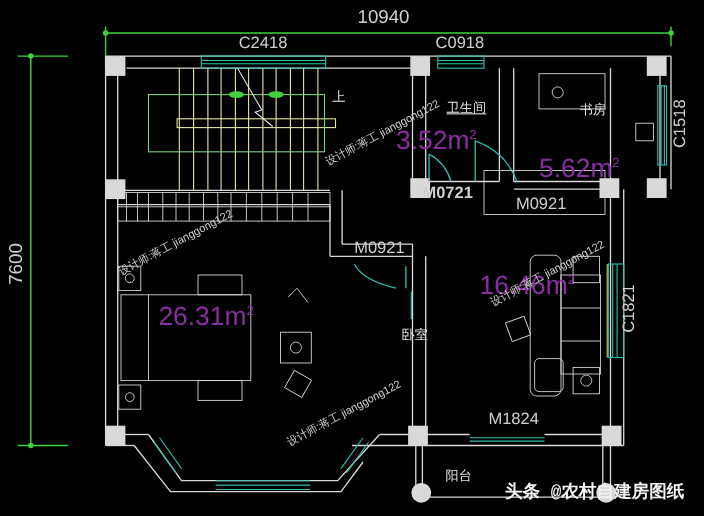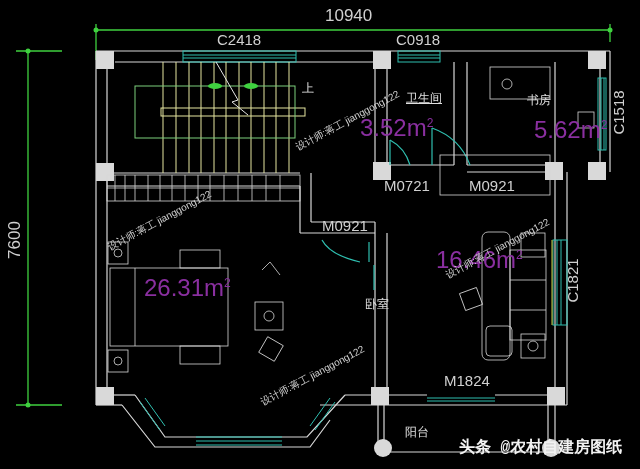--- a/index.html
+++ b/index.html
@@ -205,30 +205,30 @@
 </svg>
 
 <div class="lbl dim" style="left:325px;top:6px;">10940</div>
 <div class="lbl dim" style="left:-4px;top:230px;transform:rotate(-90deg);">7600</div>
 
 <div class="lbl code" style="left:217px;top:31px;">C2418</div>
 <div class="lbl code" style="left:396px;top:31px;">C0918</div>
 <div class="lbl code" style="left:596px;top:104px;transform:rotate(-90deg);">C1518</div>
 <div class="lbl code" style="left:550px;top:272px;transform:rotate(-90deg);">C1821</div>
 
-<div class="lbl code" style="left:384px;top:177px;">M0721</div>
+<div class="lbl code" style="left:384px;top:167px;font-weight:bold;">M0721</div>
 <div class="lbl code" style="left:469px;top:177px;">M0921</div>
 <div class="lbl code" style="left:322px;top:217px;">M0921</div>
 <div class="lbl code" style="left:444px;top:372px;">M1824</div>
 
 <div class="lbl room" style="left:406px;top:90px;text-decoration:underline;">卫生间</div>
 <div class="lbl area" style="left:360px;top:114px;"><span>3.52m</span><sup>2</sup></div>
 
 <div class="lbl room" style="left:527px;top:92px;">书房</div>
-<div class="lbl area" style="left:490px;top:116px;margin-left:44px;"><span>5.62m</span><sup>2</sup></div>
+<div class="lbl area" style="left:490px;top:140px;"><span>5.62m</span><sup>2</sup></div>
 
 <div class="lbl room" style="left:317px;top:296px;margin-left:48px;">卧室</div>
 <div class="lbl area" style="left:144px;top:274px;text-align:right;"><span>26.31m</span><sup>2</sup></div>
 
 <div class="lbl area" style="left:436px;top:246px;"><span>16.46m</span><sup>2</sup></div>
 
 <div class="lbl room" style="left:405px;top:424px;">阳台</div>
 
 <div class="lbl room" style="left:302px;top:80px;">上</div>
 

